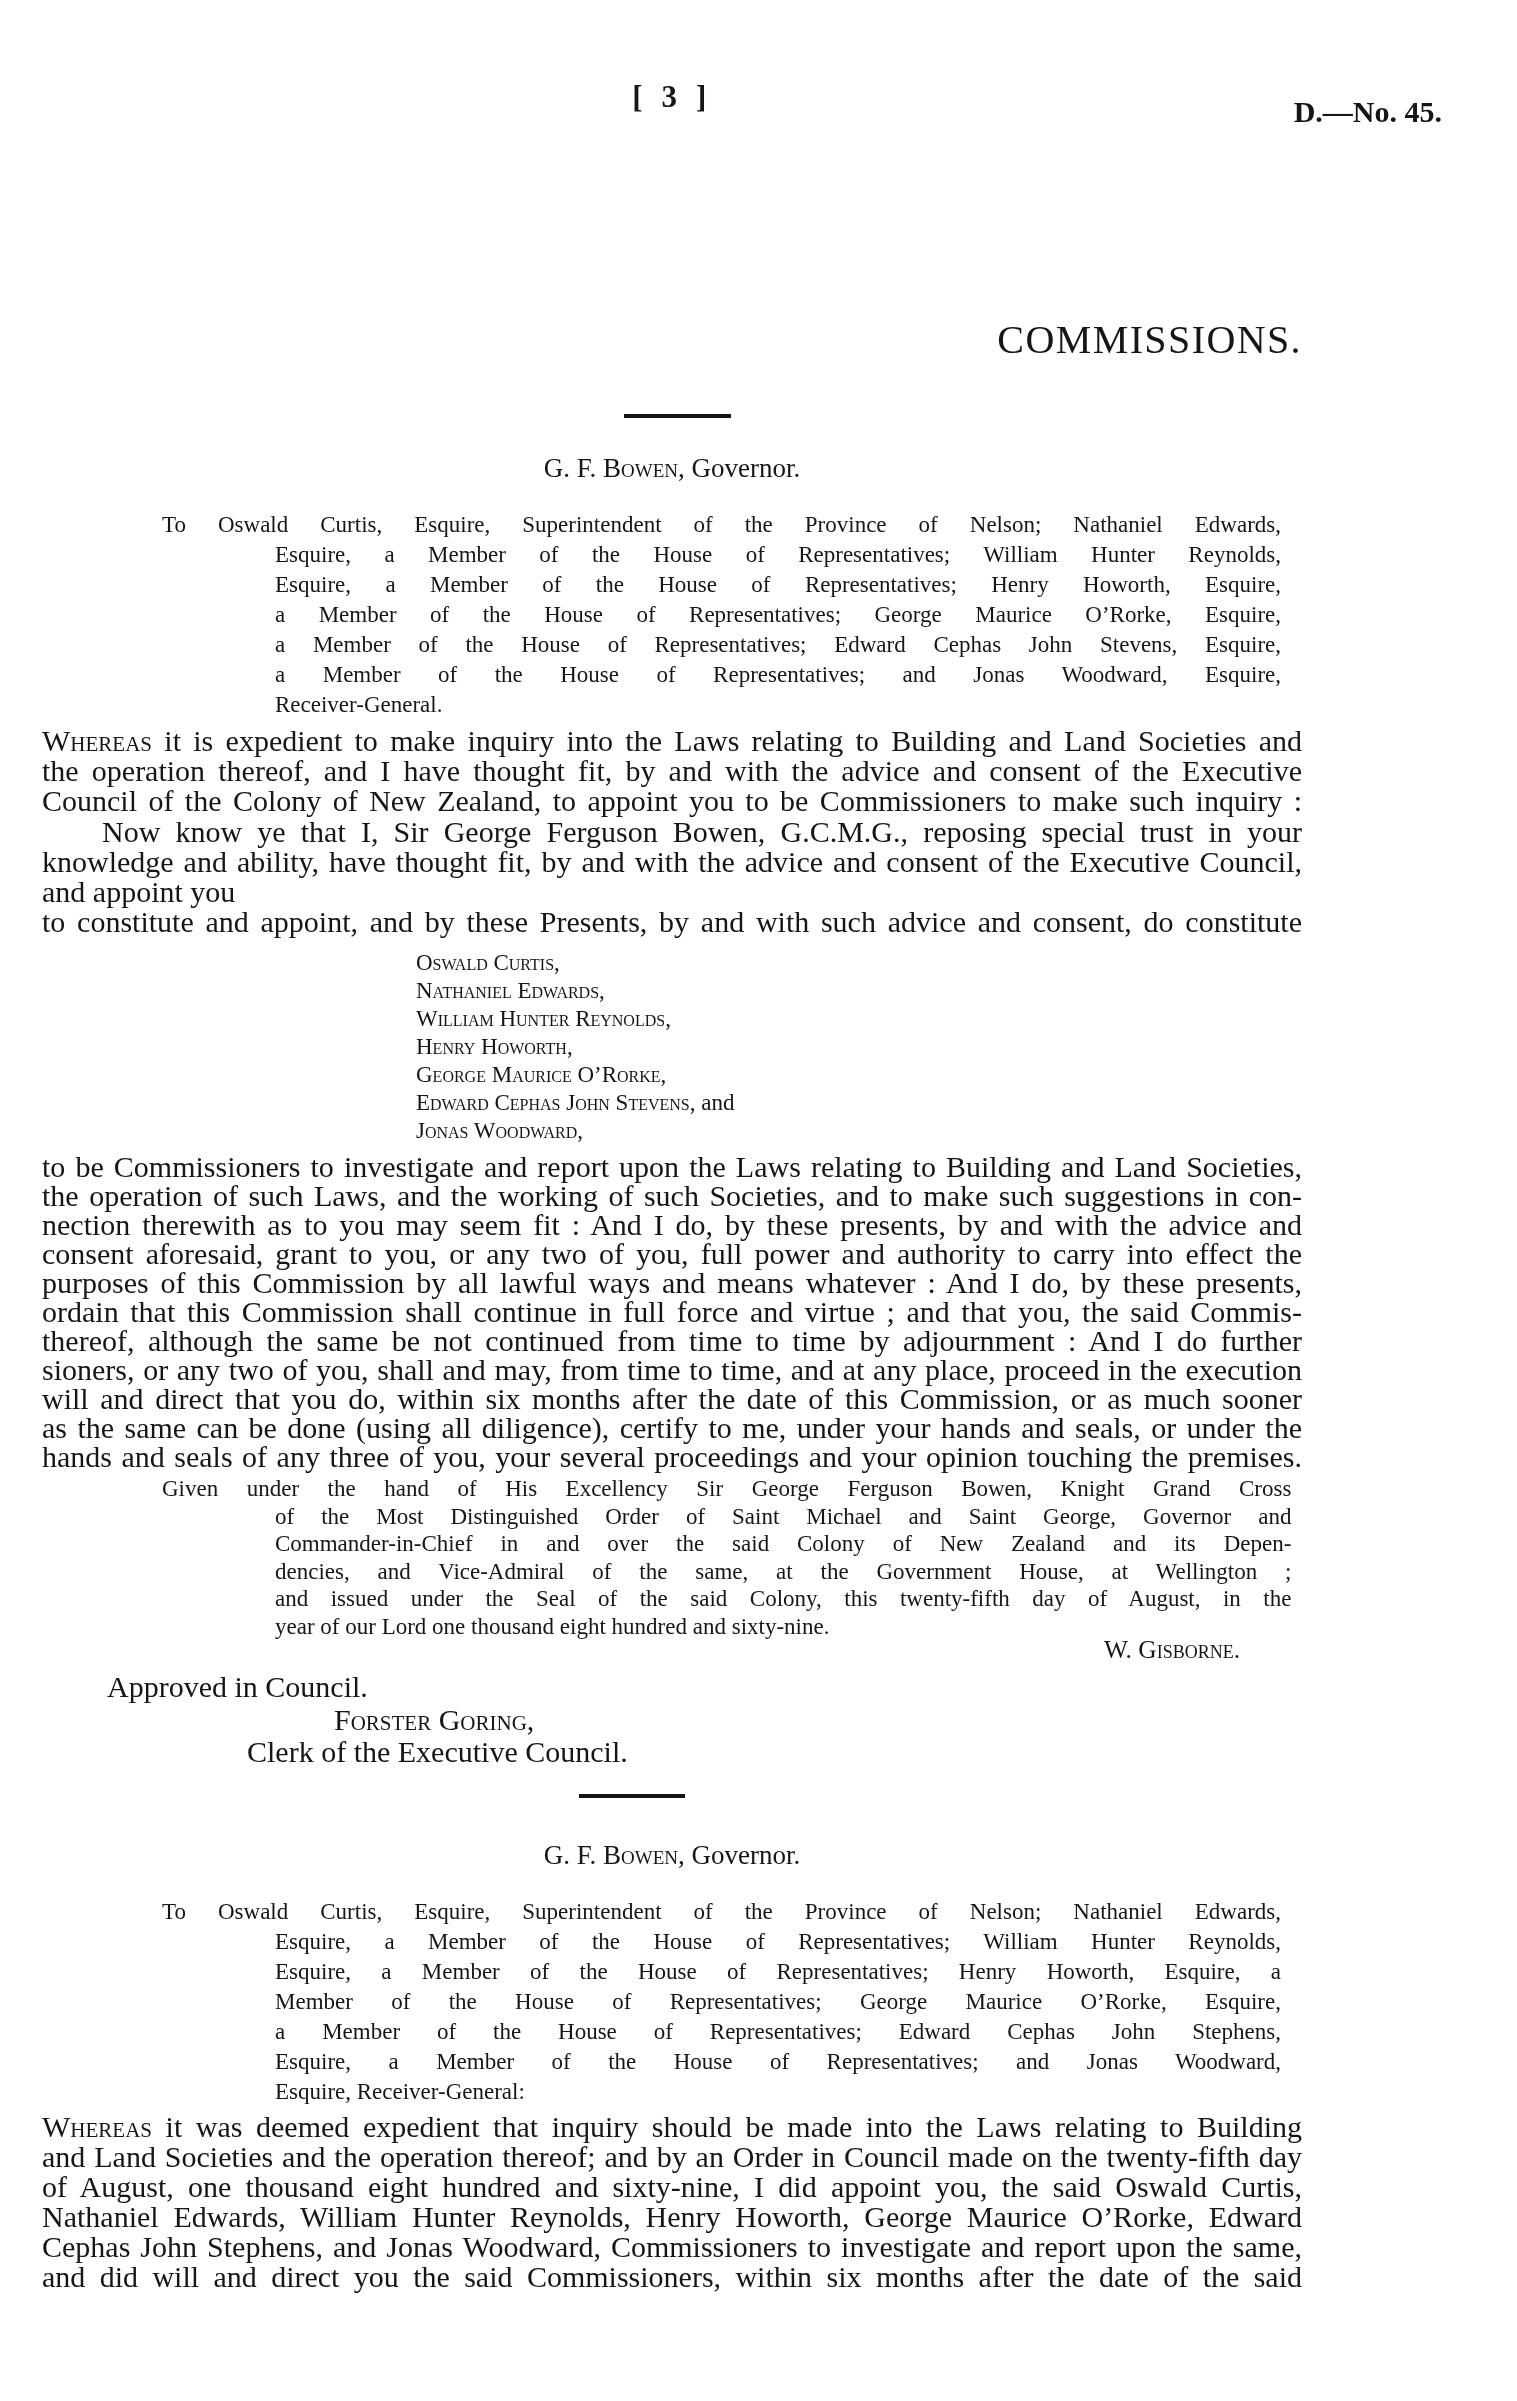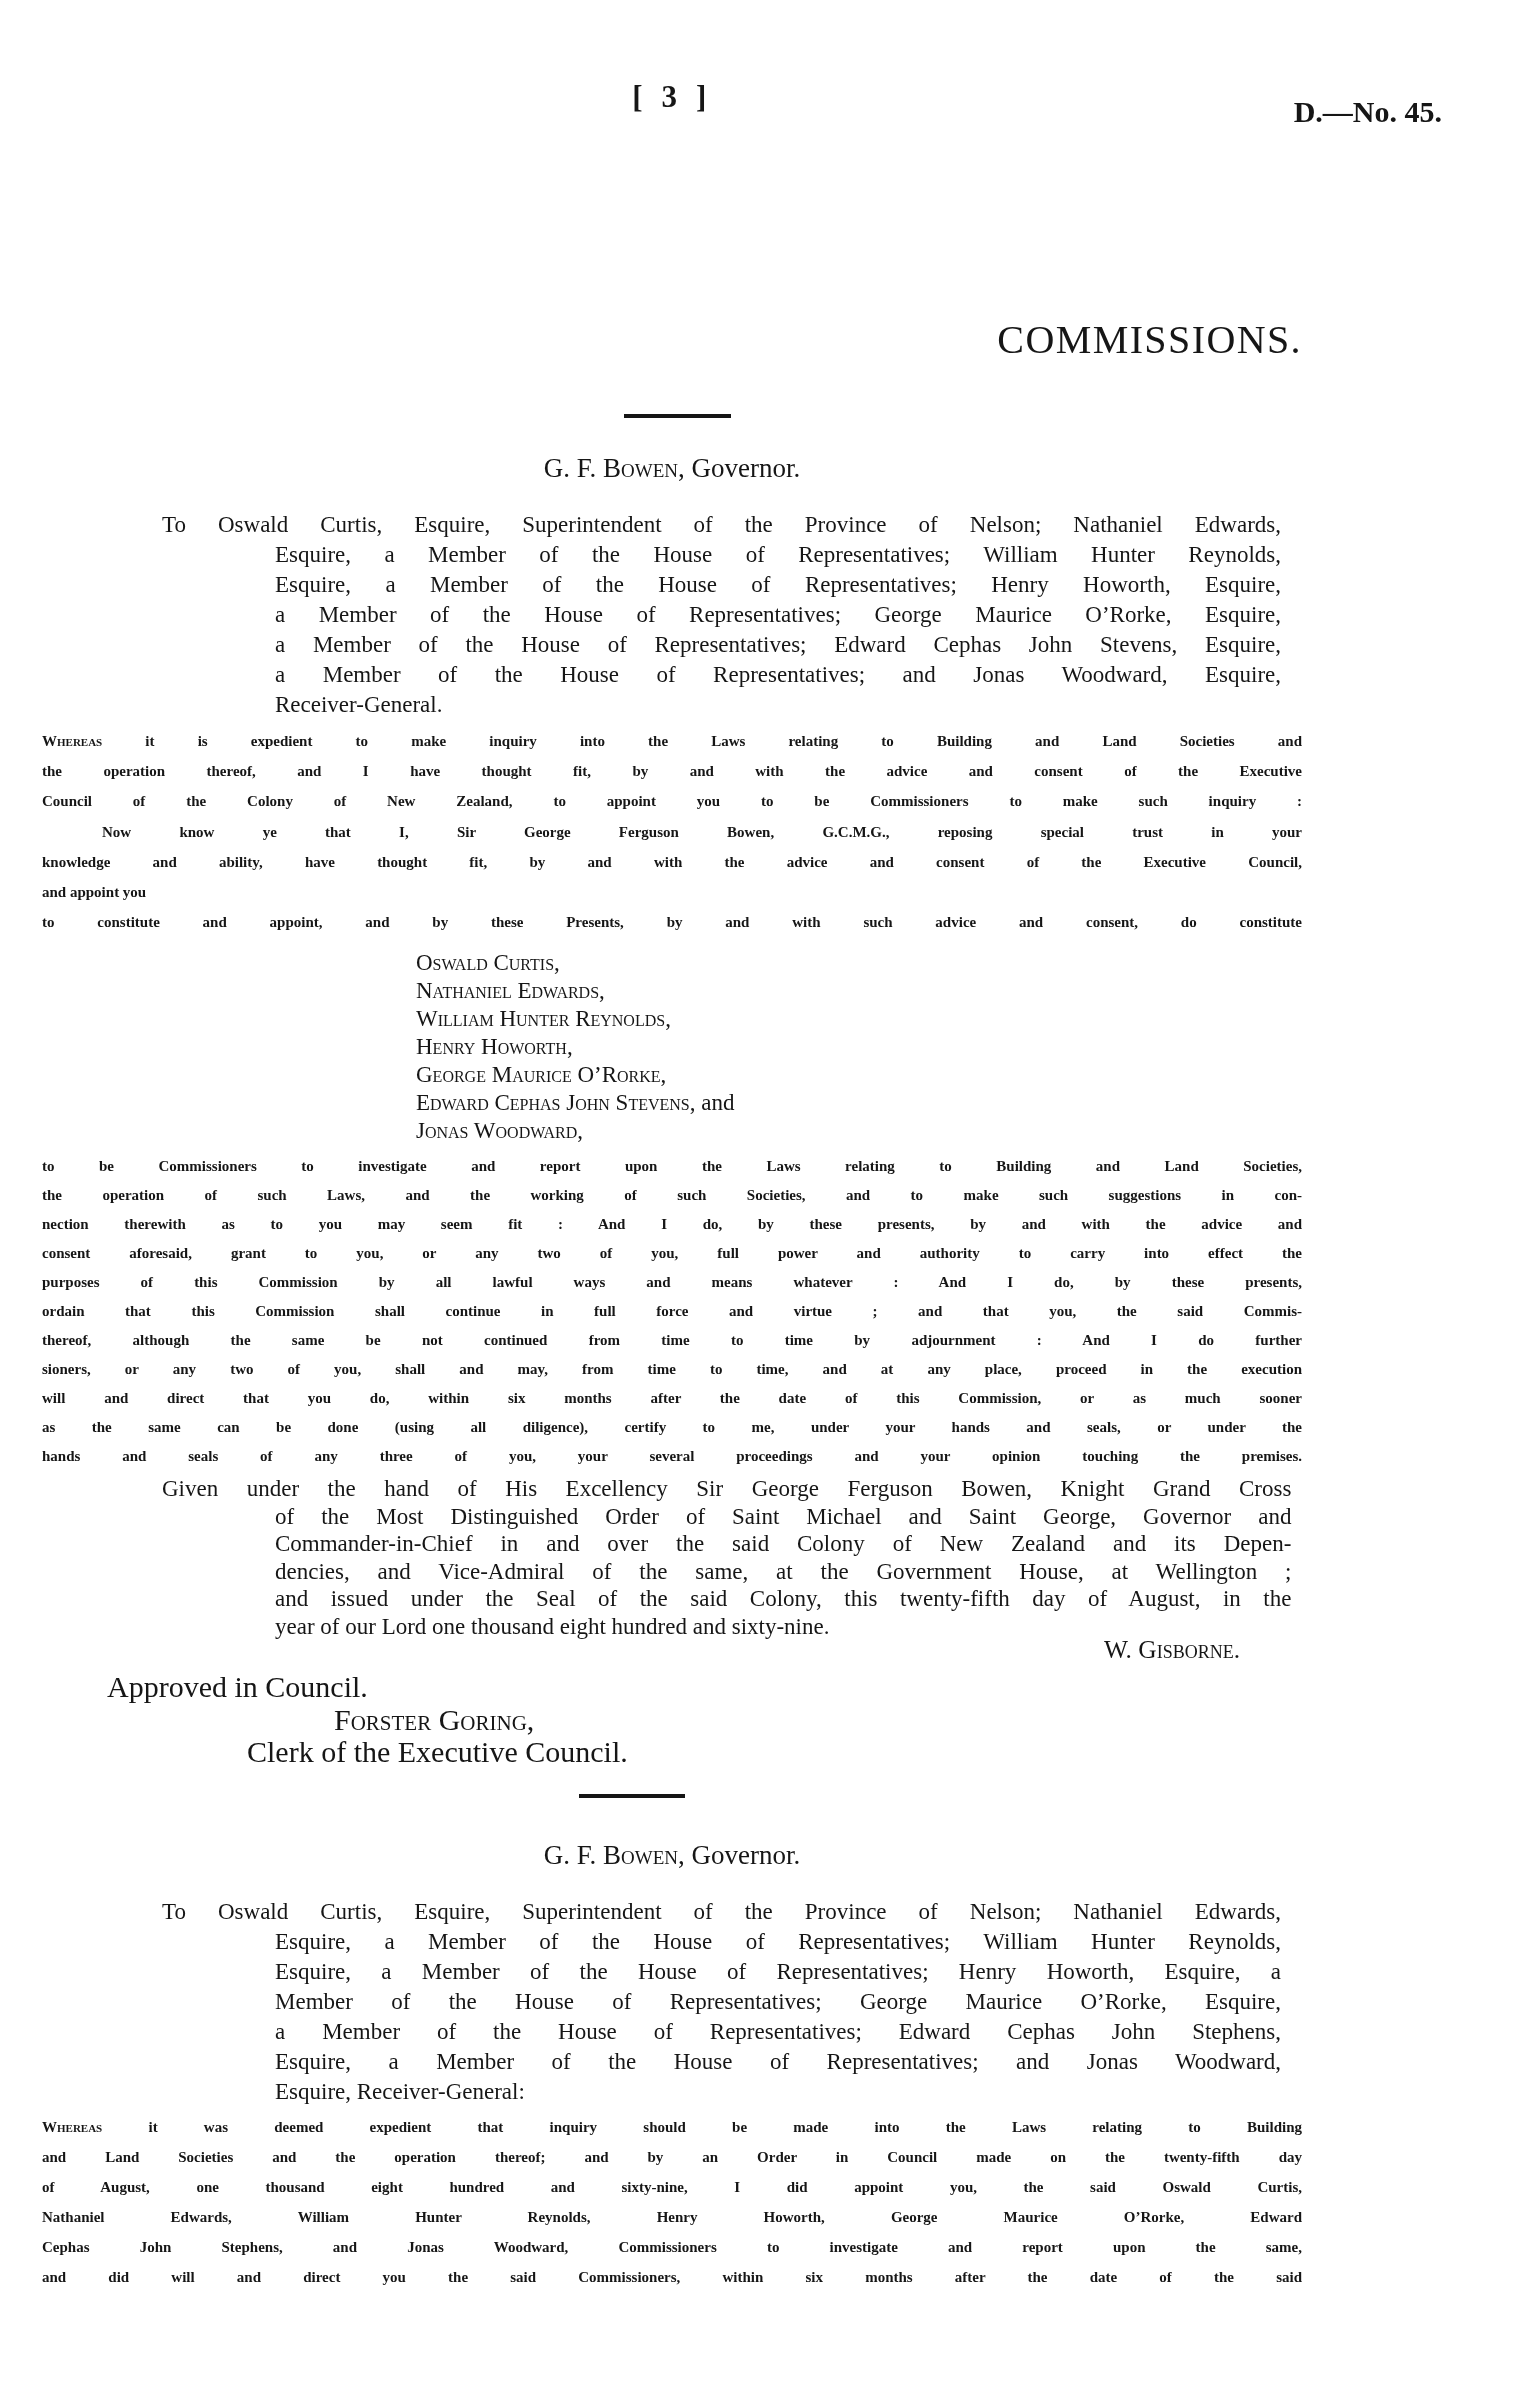--- a/index.html
+++ b/index.html
@@ -77,23 +77,22 @@
   .addr {
     padding-left: 233px;
     padding-right: 21px;
     font-size: 23px;
     line-height: 30px;
   }
   .addr .outdent { margin-left: -113px; }
 
   
   .para {
-    font-size: 15px;
+    font-size: 30px;
     line-height: 30px;
-    font-weight: bold;
   }
   .para.tight { line-height: 29px; }
   .indent1 { text-indent: 60px; }
 
   
   .names {
     position: absolute;
     left: 416px;
     font-size: 23px;
     line-height: 28px;

